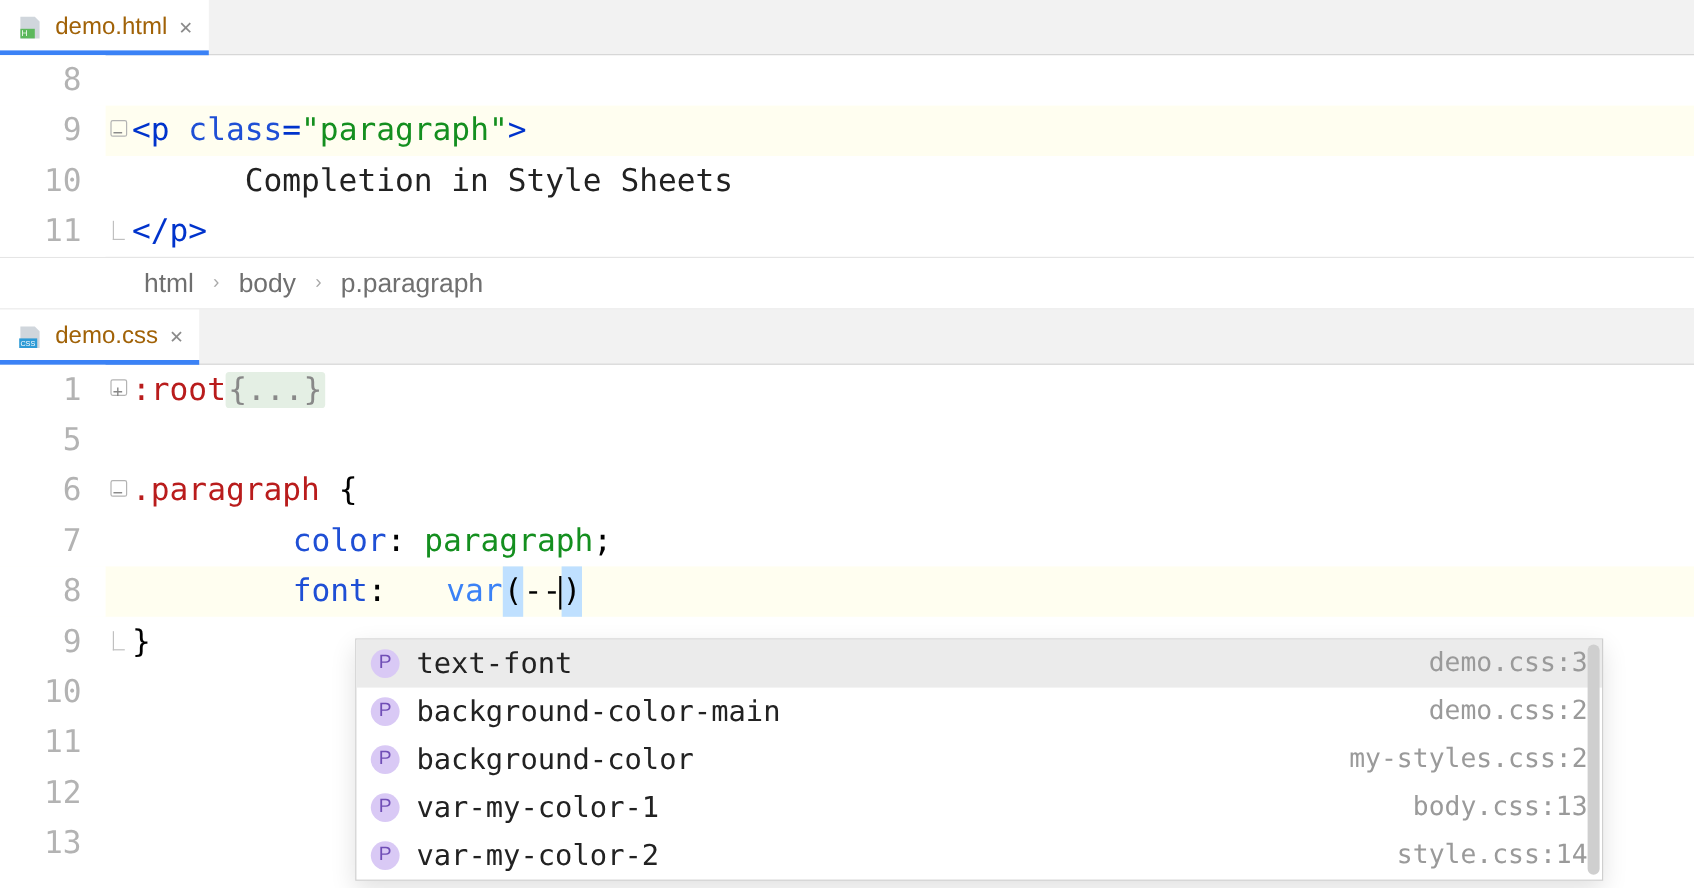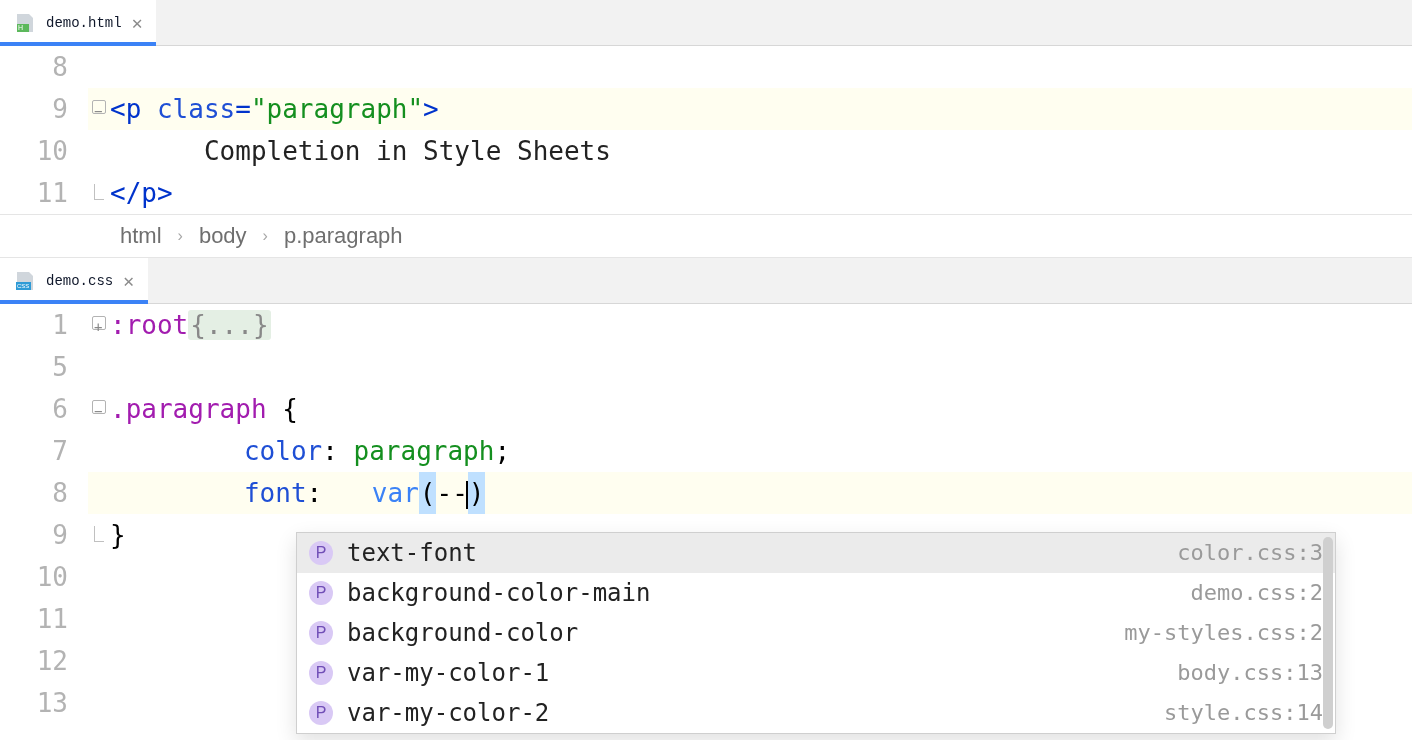--- a/index.html
+++ b/index.html
@@ -30,23 +30,23 @@
   }
   .tab.active { position: relative; }
   .tab.active::after {
     content: "";
     position: absolute;
     left: 0; right: 0; bottom: -1px;
     height: 4px;
     background: #3b82f6;
   }
   .tab-label {
-    font-family: Liberation Mono, monospace;
-    font-size: 14px;
-    color: #0f172a;
+    font-family: Liberation Sans, sans-serif;
+    font-size: 20px;
+    color: #a16207;
   }
   .tab-close { color: #8b8b8b; font-size: 18px; }
 
   .file-icon {
     width: 22px; height: 22px;
   }
 
   
   .editor {
     position: relative;
@@ -82,21 +82,21 @@
   .fold-minus::before { content:"−"; }
   .fold-end {
     display:inline-block; width:10px; height:16px;
     border-left:1px solid #c0c0c0; border-bottom:1px solid #c0c0c0;
   }
   .code { white-space: pre; }
   .tok-tag { color:#0033cc; }
   .tok-attr { color:#1f4fd5; }
   .tok-str { color:#148f1f; }
   .tok-txt { color:#222; }
-  .tok-sel { color:#a21caf; }
+  .tok-sel { color:#b91c1c; }
   .tok-prop { color:#1f4fd5;margin-left:40px; }
   .tok-val { color:#148f1f; }
   .tok-fn  { color:#3b82f6;margin-left:34px; }
   .fold-snip {
     background:#e4efe4;
     border-radius:3px;
     padding:0 2px;
     color:#888;
   }
 
@@ -285,21 +285,21 @@
           <div class="code"></div>
         </div>
     </div>
   </div>
 </div>
 
 <div class="popup">
   <div class="popup-item selected">
     <span class="popup-kind">P</span>
     <span class="popup-label">text-font</span>
-    <span class="popup-loc">color.css:3</span>
+    <span class="popup-loc">demo.css:3</span>
   </div>
   <div class="popup-item">
     <span class="popup-kind">P</span>
     <span class="popup-label">background-color-main</span>
     <span class="popup-loc">demo.css:2</span>
   </div>
   <div class="popup-item">
     <span class="popup-kind">P</span>
     <span class="popup-label">background-color</span>
     <span class="popup-loc">my-styles.css:2</span>

